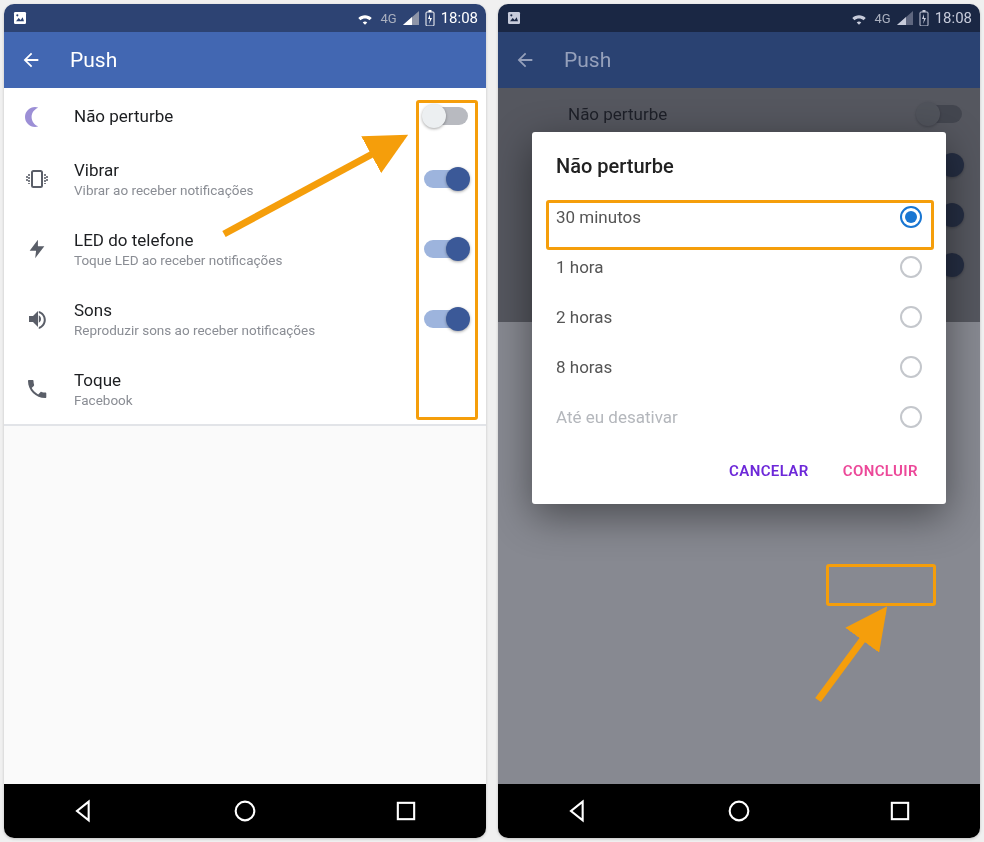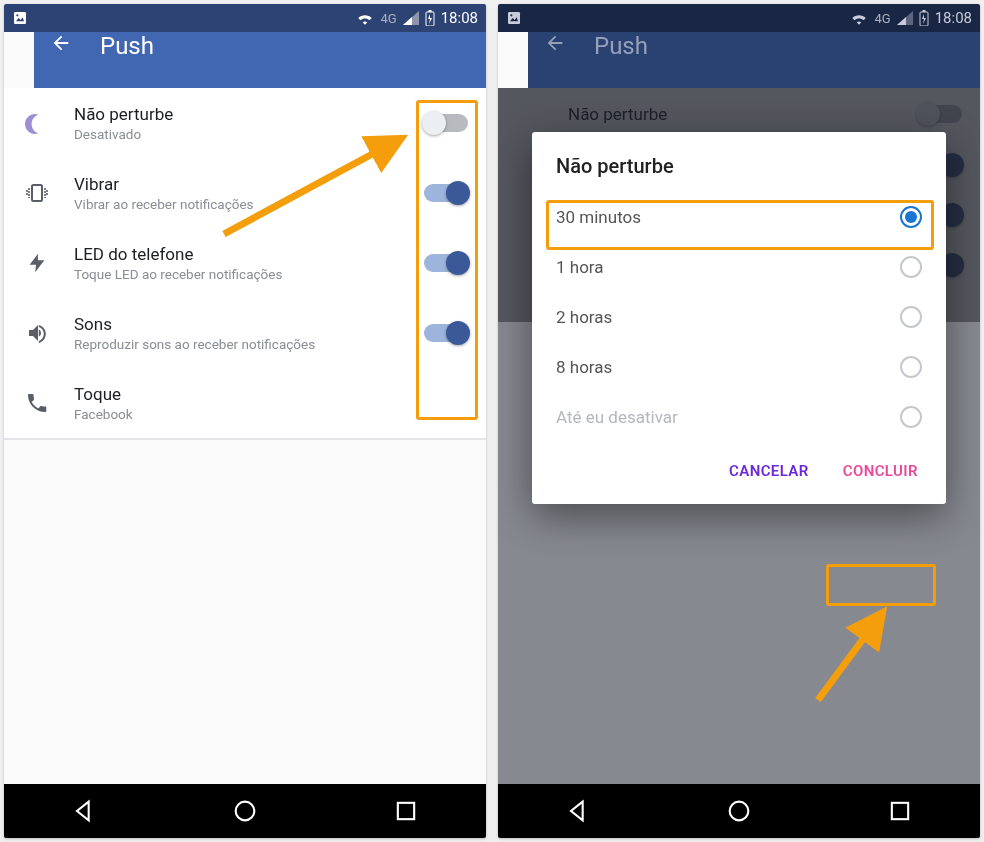--- a/index.html
+++ b/index.html
@@ -9,21 +9,21 @@
     display: flex;
     gap: 12px;
     padding: 4px;
   }
   .phone {
     width: 482px;
     height: 834px;
     background: #fafafa;
     position: relative;
     overflow: hidden;
-    border-radius: 2px;
+    border-radius: 10px;
     box-shadow: 0 1px 3px rgba(0,0,0,.2);
   }
   
   .status-bar {
     height: 28px;
     background: #2d4373;
     display: flex;
     align-items: center;
     justify-content: space-between;
     padding: 0 8px;
@@ -33,25 +33,24 @@
   .status-bar.dim { background: #1a2744; }
   .status-left, .status-right { display: flex; align-items: center; gap: 6px; }
   .status-right .txt { color: #aab0bf; font-size: 13px; }
   .icon-image { width:16px; height:16px; }
   
   .app-bar {
     height: 56px;
     background: #4267b2;
     color: #fff;
     display: flex;
-    align-items: flex-start;
+    align-items: center;
     padding: 0 16px;
-    font-size: 24px;
+    font-size: 21px;
     gap: 28px;
-    margin-left: 30px;
   }
   .app-bar.dim { background: #2a4272; color: #95a0bb; }
   
   .list { background:#fff; }
   .row {
     display:flex;
     align-items:center;
     padding: 16px 18px 16px 18px;
     gap: 22px;
     position: relative;
@@ -168,21 +167,20 @@
   <div class="list">
 
     <div class="row">
       <div class="ic">
           <svg width="24" height="24" viewBox="0 0 24 24" fill="#9c8fd6">
             <path d="M14 3c-1.2 0-2.3.2-3.3.7 3.9 1.3 6.7 5 6.7 9.3s-2.8 8-6.7 9.3c1 .4 2.1.7 3.3.7 5.5 0 10-4.5 10-10S19.5 3 14 3z" transform="scale(-1,1) translate(-24,0)"></path>
           </svg>
         </div>
       <div class="labels">
         <div class="title">Não perturbe</div>
-        <div class="sub">Desativado</div>
       </div>
       <div class="toggle">
           <div class="knob"></div>
         </div>
     </div>
 
     <div class="row">
       <div class="ic">
           <svg width="26" height="24" viewBox="0 0 24 24" fill="#5a5e68">
             <rect x="7" y="4" width="10" height="16" rx="1.5" stroke="#5a5e68" stroke-width="2" fill="none"></rect>

